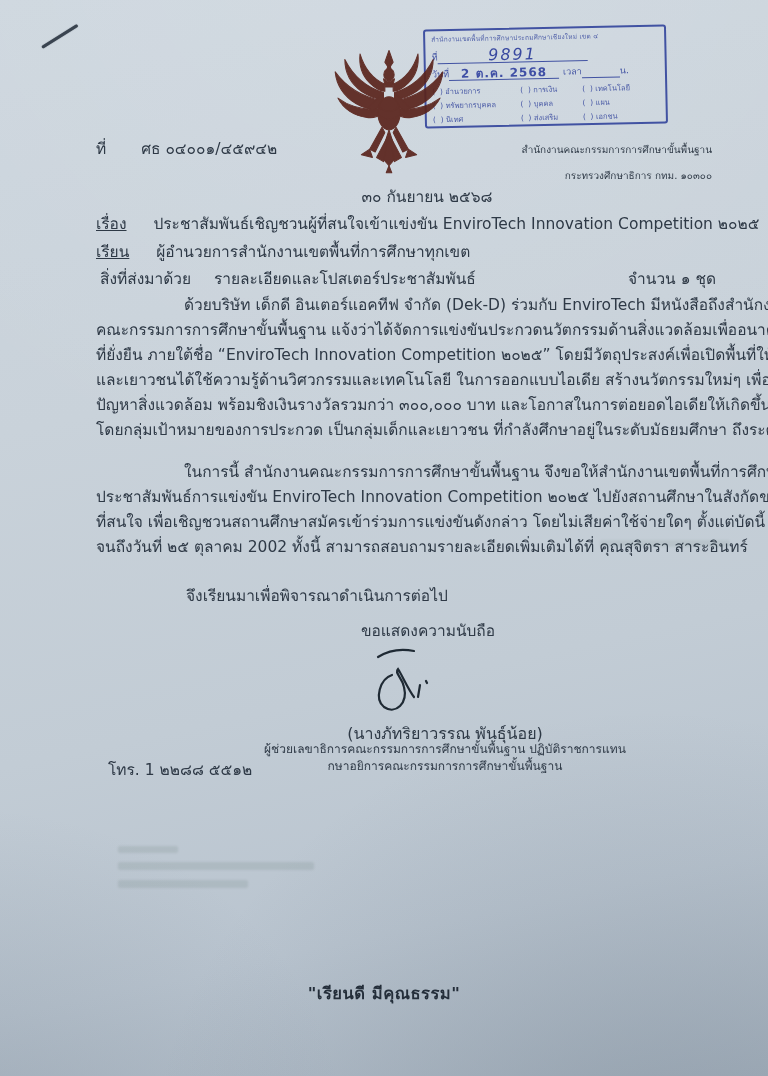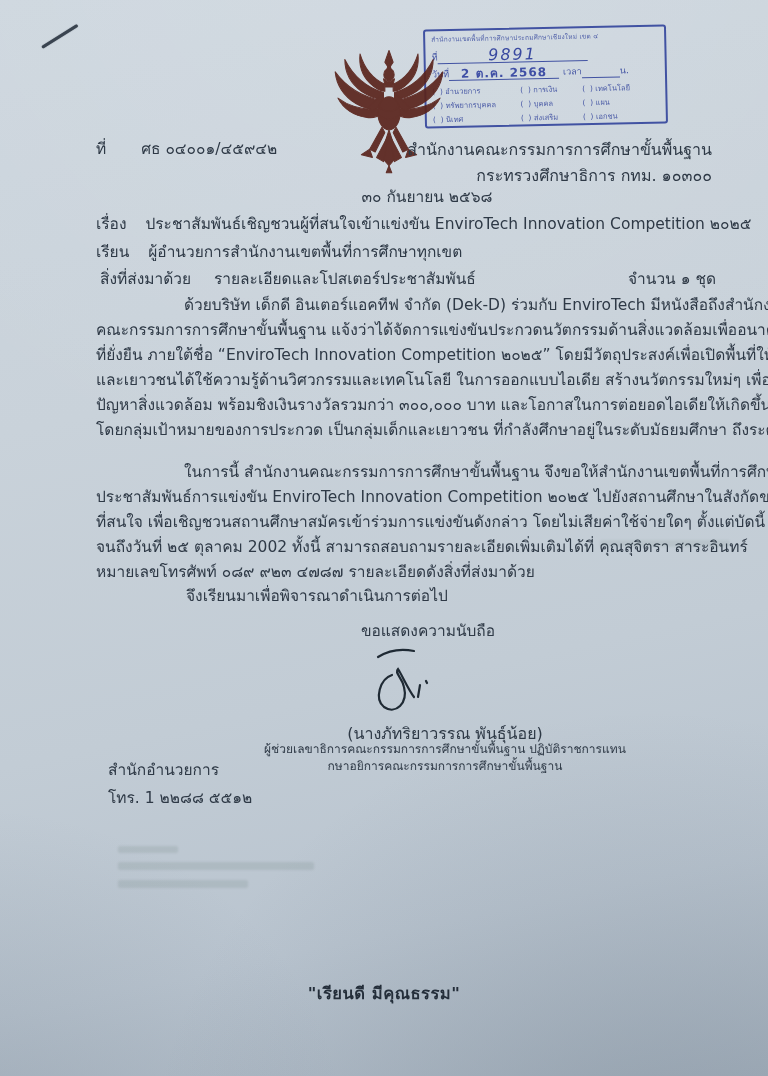--- a/index.html
+++ b/index.html
@@ -28,25 +28,25 @@
   .stamp .date-stamp{font-size:12px;font-weight:bold;letter-spacing:1px;color:#3f4fa5;line-height:12px;transform:rotate(-.5deg);}
   .stamp .grid{display:grid;grid-template-columns:88px 62px 70px;margin-top:4px;row-gap:2px;}
   .stamp .cb{font-size:7.5px;white-space:nowrap;opacity:.95;}
   .stamp .cb::before{content:"(\00a0\00a0)\00a0";}
   
   .emblem{left:320px;top:48px;width:138px;height:132px;opacity:.92;}
   
   .ref-line{left:96px;top:137px;}
   .ref-line .lbl{margin-right:30px;}
   .office{right:56px;top:137px;text-align:right;}
-  .office div{font-size:16px;line-height:26px;white-space:nowrap;}
+  .office div{font-size:10px;line-height:26px;white-space:nowrap;}
   .date-line{left:8px;top:185px;width:768px;text-align:center;}
   .date-line span{margin-left:70px;}
   .subject{left:96px;top:212px;}
-  .subject .lbl,.to .lbl{margin-right:14px;}
+  .subject .lbl,.to .lbl{margin-right:22px;text-decoration:underline;}
   .to{left:96px;top:240px;}
   .attach{left:100px;top:267px;width:616px;display:flex;justify-content:space-between;}
   .attach .lbl{margin-right:18px;}
   
   .para{left:96px;width:620px;}
   .para.p1{top:293px;}
   .para.p2{top:460px;}
   .para div{font-size:15.5px;line-height:25px;white-space:nowrap;}
   .para div:first-child{text-indent:88px;}
   .closing{left:186px;top:584px;}
@@ -167,21 +167,20 @@
     <div>และเยาวชนได้ใช้ความรู้ด้านวิศวกรรมและเทคโนโลยี ในการออกแบบไอเดีย สร้างนวัตกรรมใหม่ๆ เพื่อแก้ไข</div>
     <div>ปัญหาสิ่งแวดล้อม พร้อมชิงเงินรางวัลรวมกว่า ๓๐๐,๐๐๐ บาท และโอกาสในการต่อยอดไอเดียให้เกิดขึ้นจริง</div>
     <div>โดยกลุ่มเป้าหมายของการประกวด เป็นกลุ่มเด็กและเยาวชน ที่กำลังศึกษาอยู่ในระดับมัธยมศึกษา ถึงระดับ</div>
   </div>
 
 <div class="abs para p2">
     <div>ในการนี้ สำนักงานคณะกรรมการการศึกษาขั้นพื้นฐาน จึงขอให้สำนักงานเขตพื้นที่การศึกษา</div>
     <div>ประชาสัมพันธ์การแข่งขัน EnviroTech Innovation Competition ๒๐๒๕ ไปยังสถานศึกษาในสังกัดของท่าน</div>
     <div>ที่สนใจ เพื่อเชิญชวนสถานศึกษาสมัครเข้าร่วมการแข่งขันดังกล่าว โดยไม่เสียค่าใช้จ่ายใดๆ ตั้งแต่บัดนี้</div>
     <div>จนถึงวันที่ ๒๕ ตุลาคม 2002 ทั้งนี้ สามารถสอบถามรายละเอียดเพิ่มเติมได้ที่ คุณสุจิตรา สาระอินทร์</div>
-    <div>หมายเลขโทรศัพท์ ๐๘๙ ๙๒๓ ๔๗๘๗ รายละเอียดดังสิ่งที่ส่งมาด้วย</div>
   </div>
 
 <div class="abs line closing">จึงเรียนมาเพื่อพิจารณาดำเนินการต่อไป</div>
 
 <div class="abs line salute">ขอแสดงความนับถือ</div>
 
 <svg class="abs sig" viewBox="0 0 110 78">
   <g fill="none" stroke="#1f2a34" stroke-width="2.2" stroke-linecap="round">
     <path d="M30 12 Q46 2 66 6"></path>
     <path d="M44 30 C32 34 26 54 36 62 C48 70 60 58 56 42 C54 32 46 28 50 24 C54 30 60 44 66 52"></path>
@@ -190,21 +189,20 @@
   </g>
 </svg>
 
 <div class="abs sig-name">(นางภัทริยาวรรณ พันธุ์น้อย)</div>
 <div class="abs sig-title">
   <div>ผู้ช่วยเลขาธิการคณะกรรมการการศึกษาขั้นพื้นฐาน ปฏิบัติราชการแทน</div>
   <div>กษาอยิการคณะกรรมการการศึกษาขั้นพื้นฐาน</div>
 </div>
 
 <div class="abs contact">
-  <div>สำนักอำนวยการ</div>
   <div>โทร. 1 ๒๒๘๘ ๕๕๑๒</div>
 </div>
 
 <div class="abs ghost" style="left:118px;top:846px;width:60px;height:7px;"></div>
 <div class="abs ghost" style="left:118px;top:862px;width:196px;height:8px;"></div>
 <div class="abs ghost" style="left:118px;top:880px;width:130px;height:8px;"></div>
 <div class="abs ghost" style="left:600px;top:540px;width:130px;height:7px;opacity:.7;"></div>
 
 <div class="abs slogan">"เรียนดี มีคุณธรรม"</div>
 

